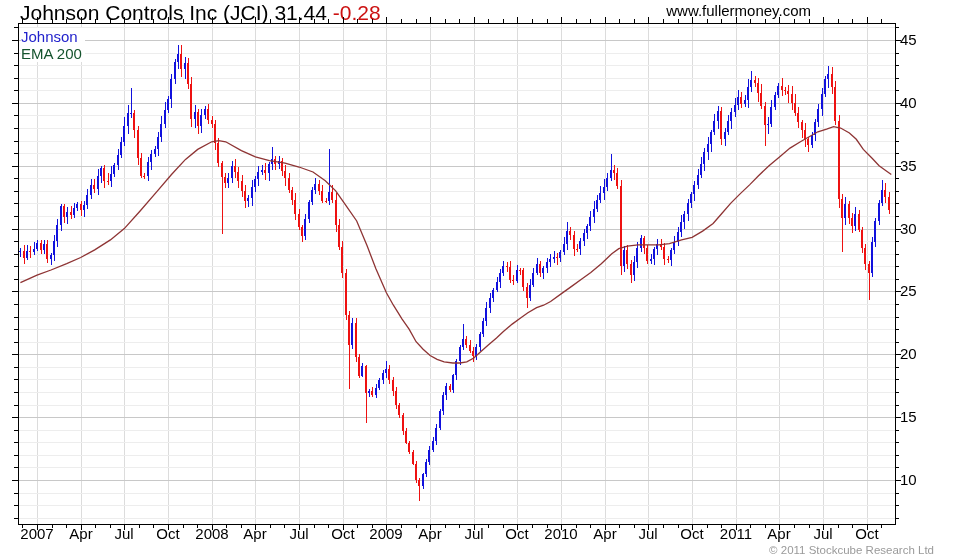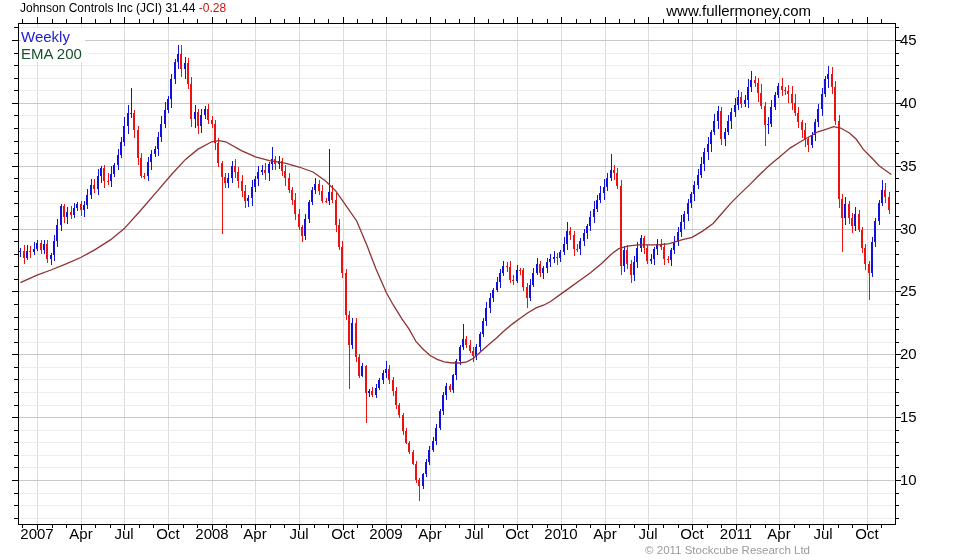--- a/index.html
+++ b/index.html
@@ -1,27 +1,27 @@
 <!DOCTYPE html>
 <html><head>
 <meta charset="utf-8">
 <style>
   html,body{margin:0;padding:0;background:#ffffff;width:980px;height:560px;overflow:hidden;
     font-family:"Liberation Sans", sans-serif;-webkit-font-smoothing:none;}
   .stage{position:relative;width:980px;height:560px;background:#fff;}
-  .titlebar{position:absolute;left:20px;top:1px;font-size:12px;color:#000;white-space:nowrap;}
+  .titlebar{position:absolute;left:20px;top:1px;font-size:21px;color:#000;white-space:nowrap;}
   .neg{color:#cc1111;}
   .site-line{position:absolute;left:0;top:2px;width:795px;text-align:right;font-size:15px;color:#000;margin-left:16px;}
   .date-line{position:absolute;left:0;top:2px;width:897px;text-align:right;font-size:15px;color:#000;}
   .site-line span{pointer-events:auto;}
   svg{position:absolute;left:0;top:0;}
   .legend{position:absolute;left:21px;top:28px;line-height:17px;font-size:15px;}
   .legend .tf{color:#2222cc;background:#fff;padding-right:3px;}
   .legend .ind{color:#14532d;background:#fff;padding-right:3px;}
-  .copyright{position:absolute;left:0;top:544px;width:810px;text-align:right;
+  .copyright{position:absolute;left:0;top:544px;width:934px;text-align:right;
     font-size:11.5px;color:#9a9a9a;}
 </style>
 </head>
 <body>
 
 <div class="stage">
 
   <div class="titlebar">
     <span>Johnson Controls Inc (JCI) 31.44</span>
     <span class="neg">-0.28</span>
@@ -838,18 +838,18 @@
       <text x="605" y="539" text-anchor="middle" fill="#000000" font-size="15" font-family="&quot;Liberation Sans&quot;, sans-serif">Apr</text>
       <text x="648" y="539" text-anchor="middle" fill="#000000" font-size="15" font-family="&quot;Liberation Sans&quot;, sans-serif">Jul</text>
       <text x="692" y="539" text-anchor="middle" fill="#000000" font-size="15" font-family="&quot;Liberation Sans&quot;, sans-serif">Oct</text>
       <text x="736" y="539" text-anchor="middle" fill="#000000" font-size="15" font-family="&quot;Liberation Sans&quot;, sans-serif">2011</text>
       <text x="779" y="539" text-anchor="middle" fill="#000000" font-size="15" font-family="&quot;Liberation Sans&quot;, sans-serif">Apr</text>
       <text x="823" y="539" text-anchor="middle" fill="#000000" font-size="15" font-family="&quot;Liberation Sans&quot;, sans-serif">Jul</text>
       <text x="867" y="539" text-anchor="middle" fill="#000000" font-size="15" font-family="&quot;Liberation Sans&quot;, sans-serif">Oct</text>
     </svg>
 
   <div class="legend">
-    <div class="tf">Weekly</div>
+    <div class="tf">Johnson</div>
     <div class="ind">EMA 200</div>
   </div>
 
   <div class="copyright">© 2011 Stockcube Research Ltd</div>
 </div>
 
 </body></html>

